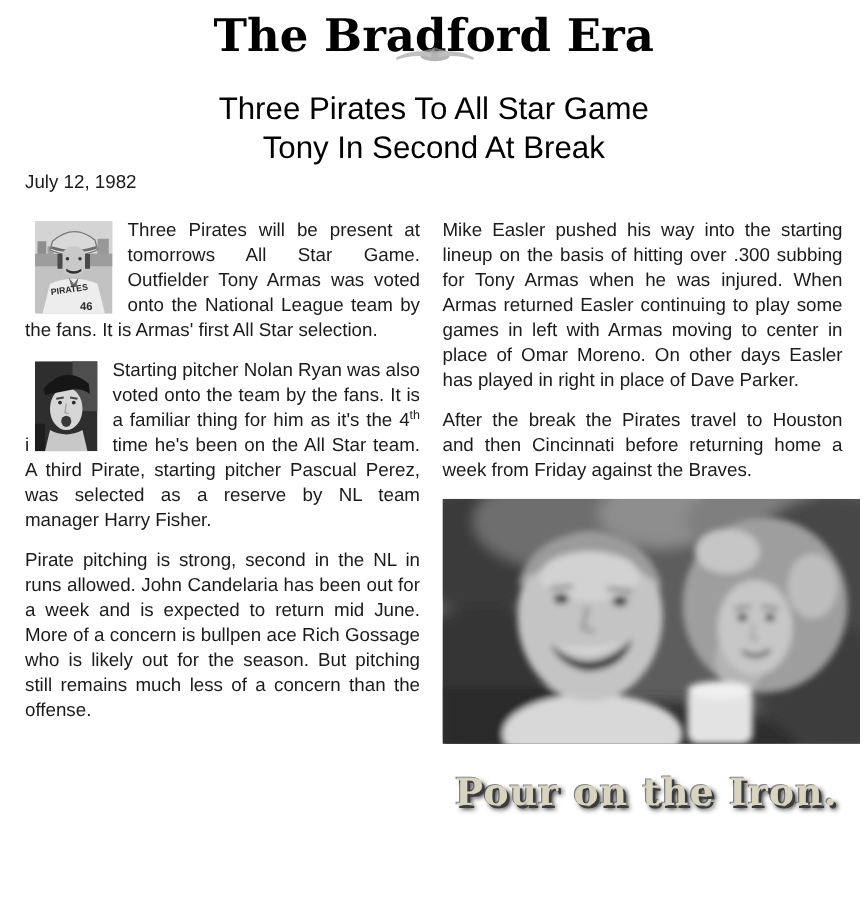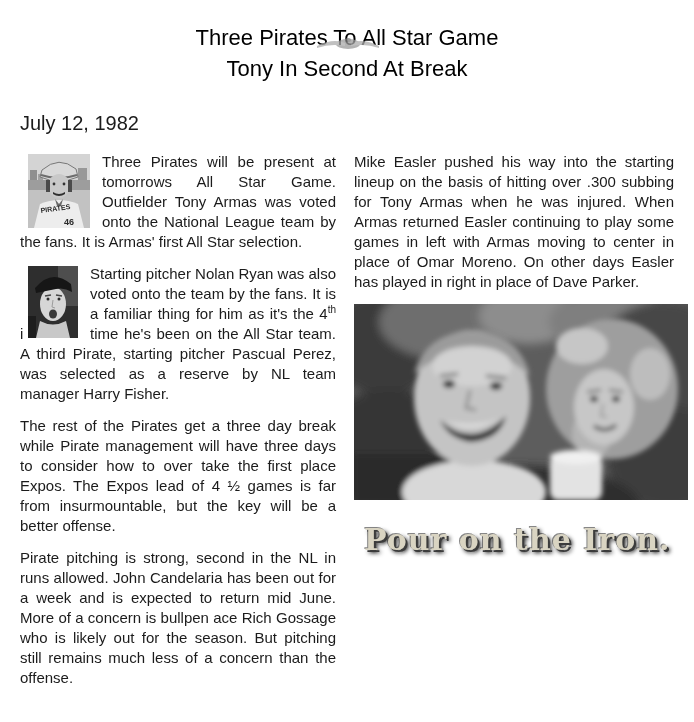--- a/index.html
+++ b/index.html
@@ -8,23 +8,23 @@
     background:#ffffff;font-family:"Liberation Sans",sans-serif;color:#1b1b1b;
   }
   
   .masthead{
     position:relative;text-align:center;padding-top:9px;
     font-family:"DejaVu Serif",serif;font-weight:700;font-size:36px;line-height:41px;
     color:#000;letter-spacing:0px;transform-origin:top center;
   }
   .masthead-ornament{position:absolute;left:315px;top:36px;width:66px;height:16px;opacity:.75;}
   
-  .headline{margin-top:22px;text-align:center;font-size:22px;line-height:31px;color:#000;}
+  .headline{margin-top:22px;text-align:center;font-size:25px;line-height:31px;color:#000;}
   
-  .dateline{margin:29px 20px 0 20px;font-size:20px;line-height:20px;}
+  .dateline{margin:2px 20px 0 20px;font-size:15px;line-height:20px;}
   
   .columns{display:flex;gap:18px;margin:19px 20px 0 20px;align-items:flex-start;}
   .col-left{width:318px;}
   .col-right{width:320px;}
   .col p{margin:0 0 12px 0;text-align:justify;font-size:15px;line-height:20px;}
   .col p:last-child{margin-bottom:0;}
   sup{font-size:10px;line-height:0;}
   .p-rel{position:relative;}
   .stray{position:absolute;left:0;top:60px;}
   
@@ -37,20 +37,21 @@
     font-family:"DejaVu Serif",serif;font-weight:700;font-size:30px;
     color:#d9d4c2;letter-spacing:1px;white-space:nowrap;
     text-shadow:2px 2px 0 #3c3c3c,3px 3px 4px #1f1f1f,-1px -1px 0 #8a8a8a;
   }
 </style>
 </head>
 <body>
 
 <div class="page">
 
+  <div class="masthead">The Bradford Era</div>
   <svg class="masthead-ornament" width="66" height="16" viewBox="0 0 66 16">
     <g fill="#9a9a9a">
       <ellipse cx="33" cy="8" rx="12" ry="5"></ellipse>
       <path d="M2,10 Q18,2 30,7 L30,10 Q16,7 2,12 Z" fill="#ababab"></path>
       <path d="M64,10 Q48,2 36,7 L36,10 Q50,7 64,12 Z" fill="#ababab"></path>
       <ellipse cx="33" cy="4" rx="3" ry="2" fill="#7e7e7e"></ellipse>
     </g>
   </svg>
 
   <div class="headline">
@@ -98,27 +99,27 @@
           <circle cx="20" cy="33" r="1.5" fill="#2a2a2a"></circle>
           <circle cx="31" cy="33" r="1.5" fill="#2a2a2a"></circle>
           <path d="M25,34 L24,41 L27,42" stroke="#9c9c9c" stroke-width="1" fill="none"></path>
           <ellipse cx="25" cy="48" rx="4" ry="4.5" fill="#3a3a3a"></ellipse>
           <path d="M12,55 Q25,62 38,55 L42,72 L8,72 Z" fill="#c8c8c8"></path>
           <rect y="50" width="8" height="22" fill="#1d1d1d"></rect>
         </svg><span>Starting pitcher Nolan Ryan was also voted onto the team by the fans. It is a familiar thing for him as it's the 4</span><sup>th</sup><span> time he's been on the All Star team. A third Pirate, starting pitcher Pascual Perez, was selected as a reserve by NL team manager Harry Fisher.</span>
         <span class="stray">i</span>
       </p>
 
-      <p>The rest of the Pirates get a three day break while Pirate management will have three days to consider how to over take the first place Expos. The Expos lead of 4 ½ games is far from insurmountable, but the key will be a better offense.</p>
 
       <p>Pirate pitching is strong, second in the NL in runs allowed. John Candelaria has been out for a week and is expected to return mid June. More of a concern is bullpen ace Rich Gossage who is likely out for the season. But pitching still remains much less of a concern than the offense.</p>
     </div>
 
     <div class="col col-right">
       <p>Mike Easler pushed his way into the starting lineup on the basis of hitting over .300 subbing for Tony Armas when he was injured. When Armas returned Easler continuing to play some games in left with Armas moving to center in place of Omar Moreno. On other days Easler has played in right in place of Dave Parker.</p>
+      <p>After the break the Pirates travel to Houston and then Cincinnati before returning home a week from Friday against the Braves.</p>
 
       <div class="ad">
         <svg width="334" height="196" viewBox="0 0 334 196">
           <defs>
             <filter id="blurBg" x="-20%" y="-20%" width="140%" height="140%">
                 <feGaussianBlur stdDeviation="5"></feGaussianBlur>
               </filter>
             <filter id="blurFace" x="-20%" y="-20%" width="140%" height="140%">
                 <feGaussianBlur stdDeviation="2.5"></feGaussianBlur>
               </filter>

